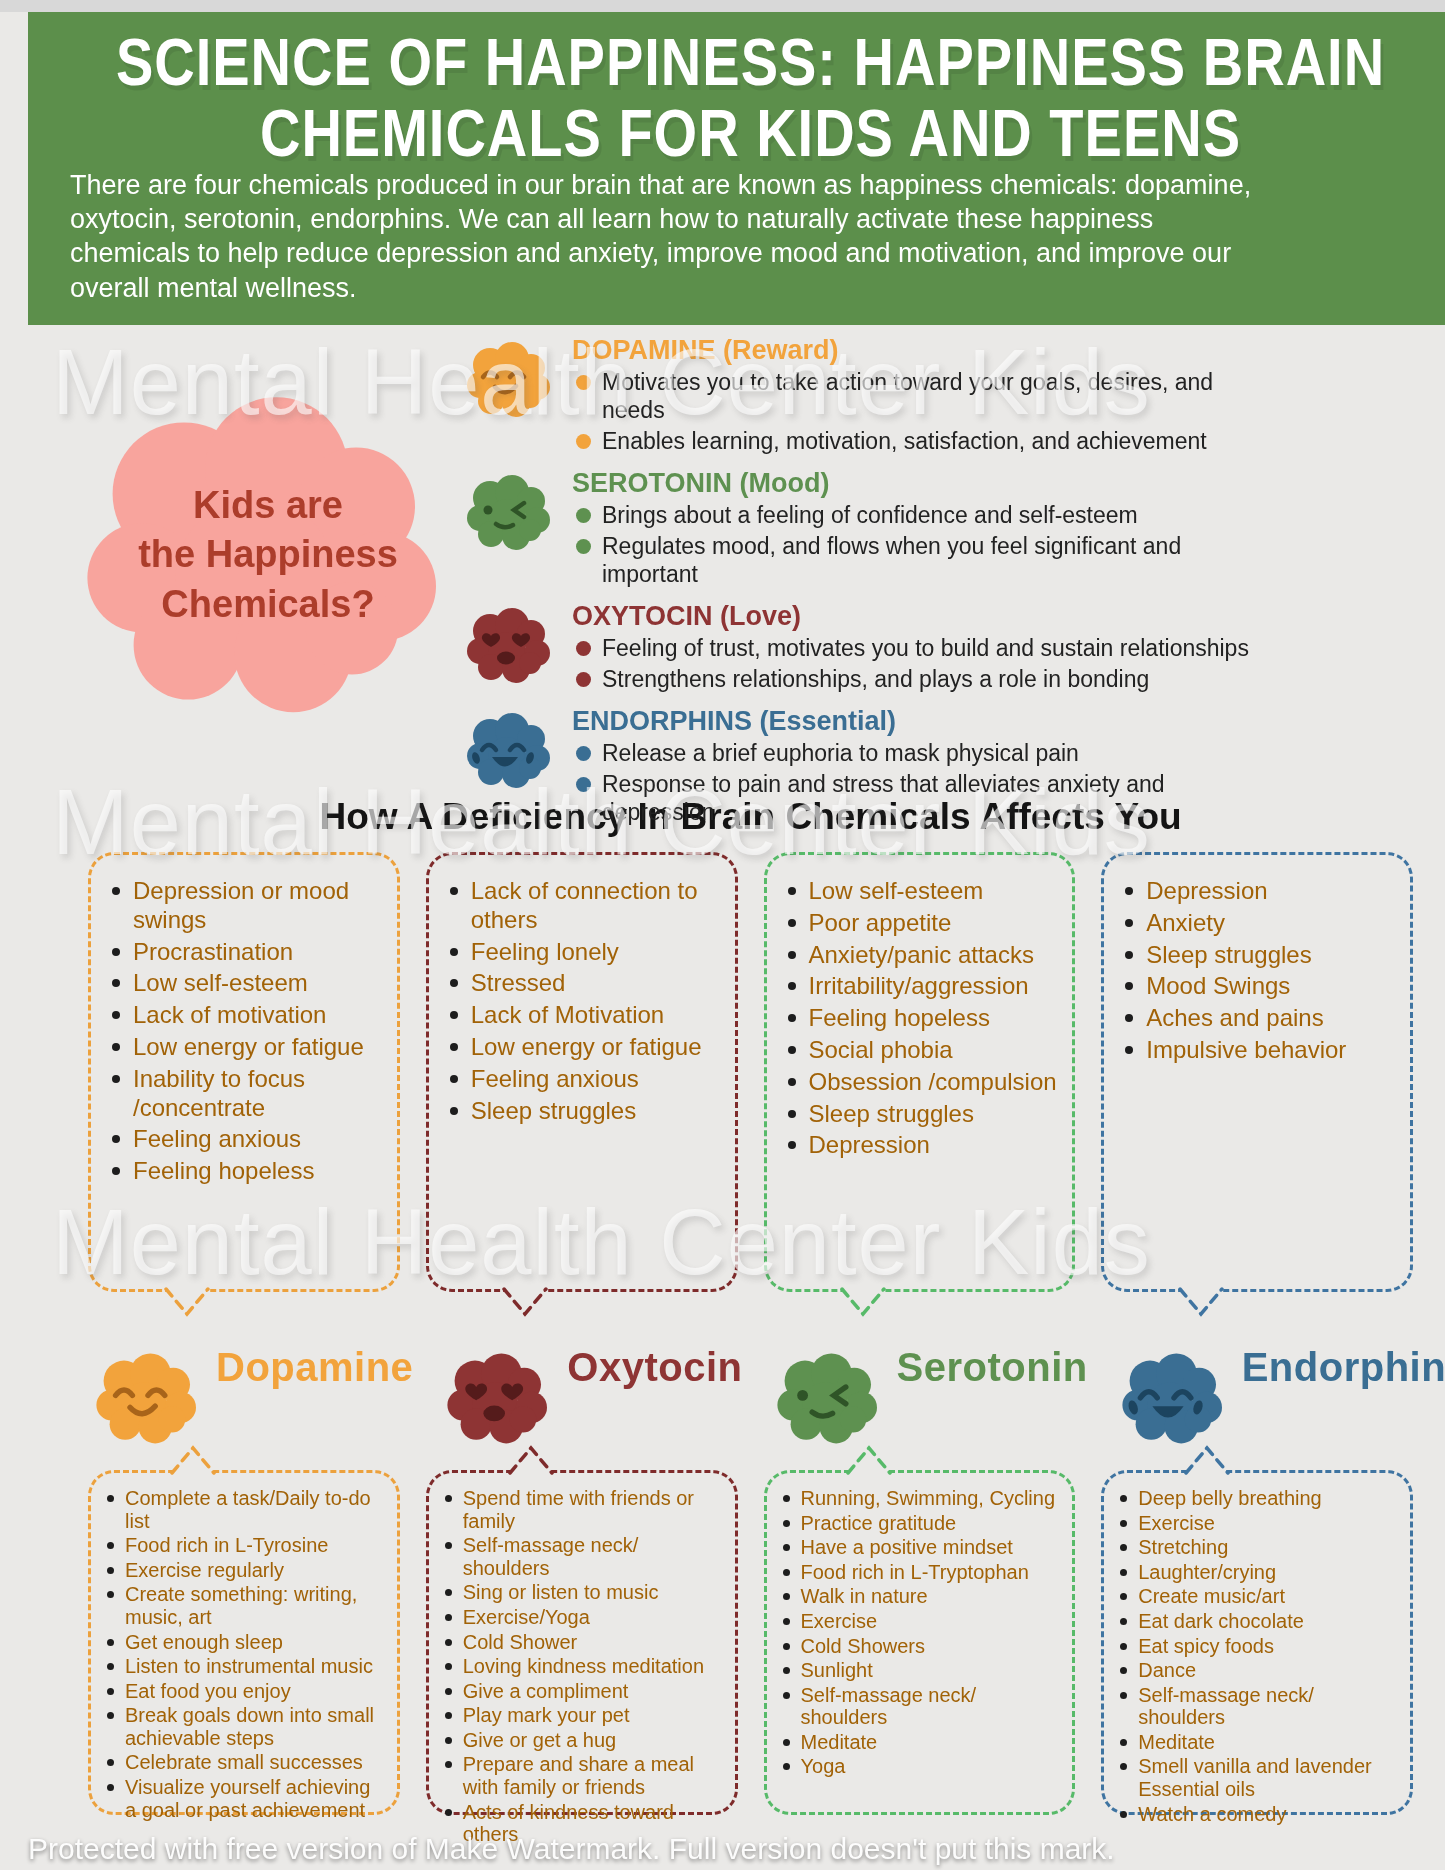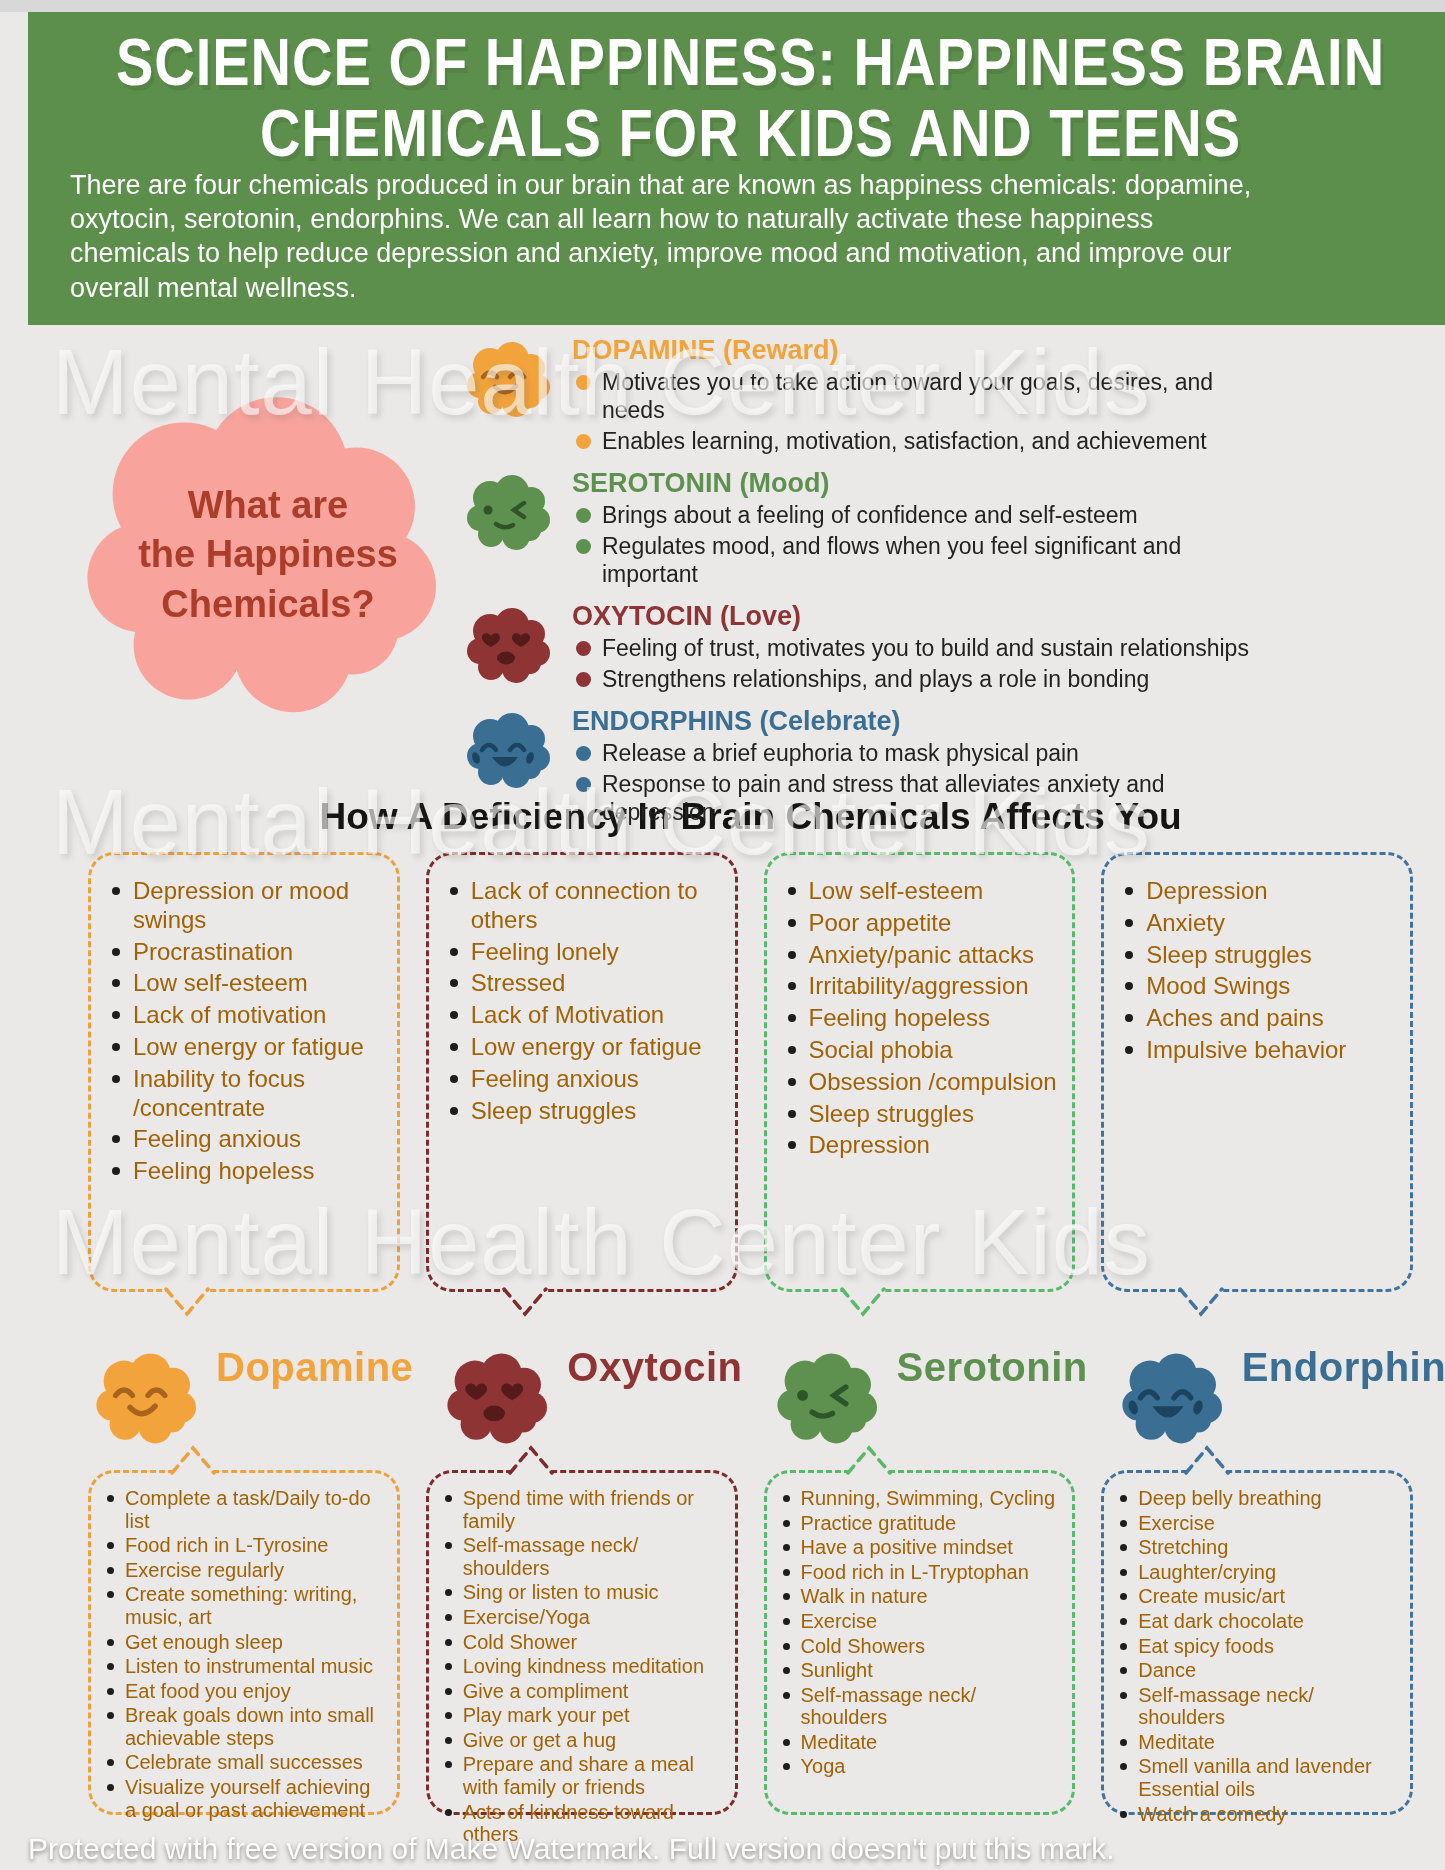--- a/index.html
+++ b/index.html
@@ -97,21 +97,21 @@
               <circle cx="20" cy="50" r="13"></circle>
               <circle cx="47" cy="50" r="19"></circle>
               <circle cx="77" cy="52" r="13"></circle>
               <circle cx="31" cy="66" r="13"></circle>
               <circle cx="56" cy="68" r="14"></circle>
               <circle cx="70" cy="62" r="11"></circle>
             </g>
           </svg>
         </div>
       <div class="what-text" style="color: rgb(172, 61, 43);">
-        <span>What are</span>
+        <span>Kids are</span>
         <span>the Happiness</span>
         <span>Chemicals?</span>
       </div>
     </div>
 
     <div class="chem-list">
       <div class="chem-block">
         <div class="brain-icon brain-sm">
             <svg viewBox="0 0 100 92" xmlns="http://www.w3.org/2000/svg" style="width:100%;height:100%">
               <g fill="#F2A33C">
@@ -211,21 +211,21 @@
               <path d="M22 44 Q29 34 36 44" stroke="#1C445F" stroke-width="4.5" fill="none" stroke-linecap="round"></path>
               <path d="M50 44 Q57 34 64 44" stroke="#1C445F" stroke-width="4.5" fill="none" stroke-linecap="round"></path>
               <g fill="#1C445F">
                 <ellipse cx="16" cy="52" rx="3.6" ry="6" transform="rotate(-18 16 52)"></ellipse>
                 <ellipse cx="70" cy="52" rx="3.6" ry="6" transform="rotate(18 70 52)"></ellipse>
                 <path d="M32 51 Q45 70 58 51 Z"></path>
               </g>
             </svg>
           </div>
         <div class="chem-info">
-          <h3 class="chem-heading" style="color: rgb(58, 110, 147);">ENDORPHINS (Celebrate)</h3>
+          <h3 class="chem-heading" style="color: rgb(58, 110, 147);">ENDORPHINS (Essential)</h3>
           <ul class="desc-list" style="--dot: #3A6E93;">
               <li>Release a brief euphoria to mask physical pain</li>
               <li>Response to pain and stress that alleviates anxiety and depression</li>
             </ul>
         </div>
       </div>
     </div>
   </section>
 
   <h2 class="sec-title">How A Deficiency In Brain Chemicals Affects You</h2>

